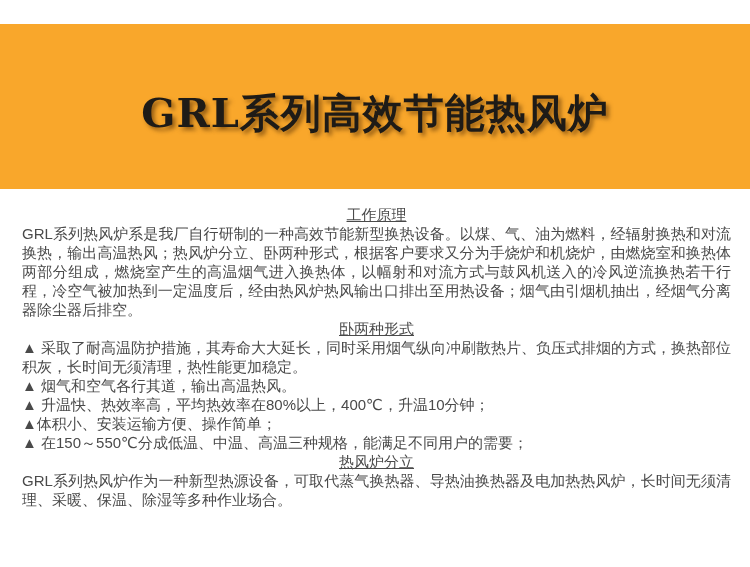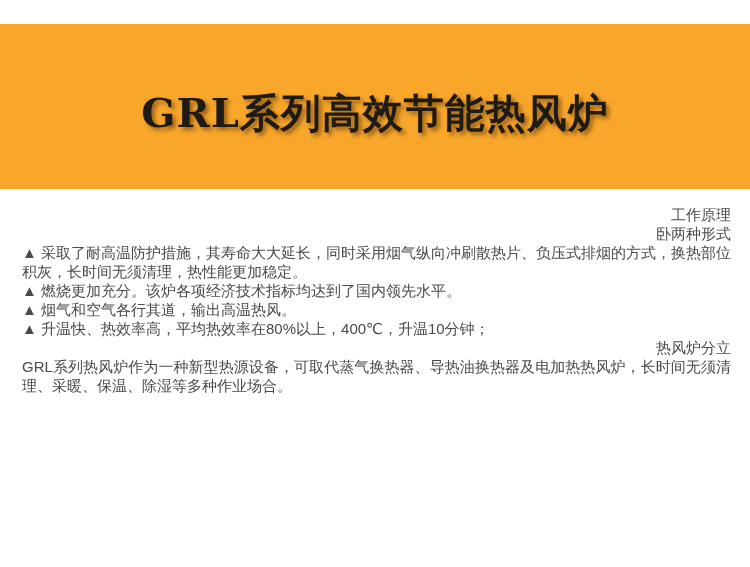--- a/index.html
+++ b/index.html
@@ -48,43 +48,45 @@
   .content h2,
   .content p {
     margin: 0;
     padding: 0;
     font-size: 15px;
     line-height: 19px;
     font-weight: 500;
     text-align: justify;
     text-justify: inter-ideograph;
   }
-  .content h2 { text-align: right; }
+  .content h2 { text-align: center; text-decoration: underline; }
 </style>
 </head>
 <body>
 
 <div class="page">
 
   <div class="banner">
     <h1 class="banner-title">GRL系列高效节能热风炉</h1>
   </div>
 
   <div class="content">
 
     <section>
       <h2>工作原理</h2>
+      <p>GRL系列热风炉系是我厂自行研制的一种高效节能新型换热设备。以煤、气、油为燃料，经辐射换热和对流换热，输出高温热风；热风炉分立、卧两种形式，根据客户要求又分为手烧炉和机烧炉，由燃烧室和换热体两部分组成，燃烧室产生的高温烟气进入换热体，以幅射和对流方式与鼓风机送入的冷风逆流换热若干行程，冷空气被加热到一定温度后，经由热风炉热风输出口排出至用热设备；烟气由引烟机抽出，经烟气分离器除尘器后排空。</p>
     </section>
 
     <section>
       <h2>卧两种形式</h2>
       <p>▲ 采取了耐高温防护措施，其寿命大大延长，同时采用烟气纵向冲刷散热片、负压式排烟的方式，换热部位积灰，长时间无须清理，热性能更加稳定。</p>
-      <p>▲ 燃烧更加充分。该炉各项经济技术指标均达到了国内领先水平。</p>
       <p>▲ 烟气和空气各行其道，输出高温热风。</p>
       <p>▲ 升温快、热效率高，平均热效率在80%以上，400℃，升温10分钟；</p>
+      <p>▲体积小、安装运输方便、操作简单；</p>
+      <p>▲ 在150～550℃分成低温、中温、高温三种规格，能满足不同用户的需要；</p>
     </section>
 
     <section>
       <h2>热风炉分立</h2>
       <p>GRL系列热风炉作为一种新型热源设备，可取代蒸气换热器、导热油换热器及电加热热风炉，长时间无须清理、采暖、保温、除湿等多种作业场合。</p>
     </section>
 
   </div>
 </div>
 

